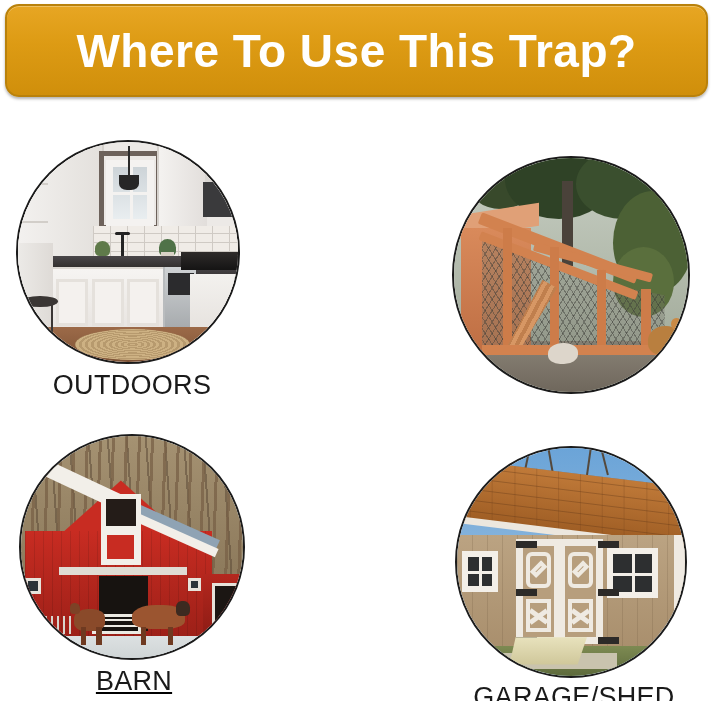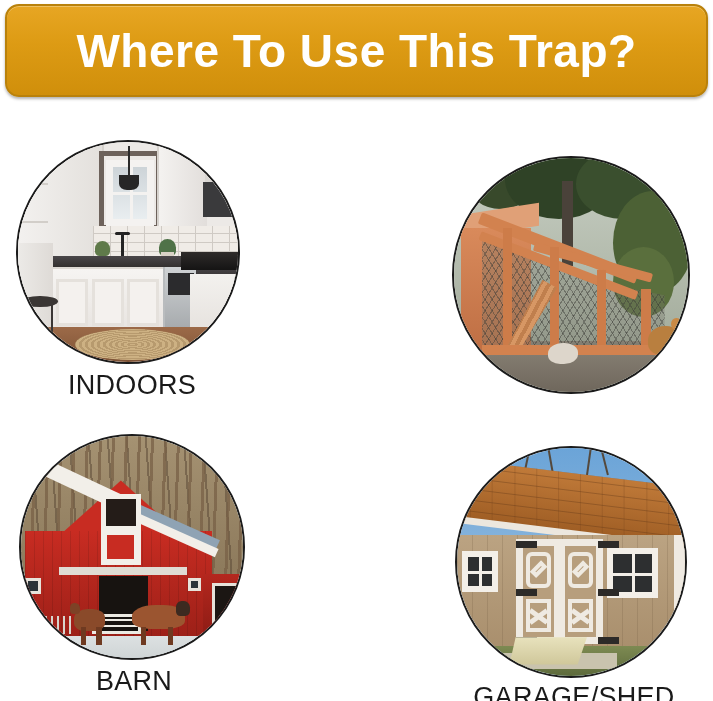--- a/index.html
+++ b/index.html
@@ -44,21 +44,21 @@
   .grid {
     position: absolute;
     left: 0;
     top: 112px;
     width: 713px;
     height: 589px;
   }
   .card { position: absolute; }
   .card.c1 { left: 16px;  top: 28px; width: 232px; }
   .card.c2 { left: 452px; top: 44px; width: 242px; }
-  .card.c3 { left: 19px;  top: 322px; width: 230px; }
+  .card.c3 { left: 19px;  top: 322px; width: 230px; text-decoration: underline; }
   .card.c4 { left: 455px; top: 334px; width: 238px; }
 
   .circle {
     position: relative;
     border-radius: 50%;
     overflow: hidden;
     border: 2px solid #1b1b1b;
     box-sizing: border-box;
   }
   .card.c1 .circle { width: 224px; height: 224px; }
@@ -344,21 +344,21 @@
         <div class="k-stove"></div>
         <div class="k-cooktop"></div>
         <div class="k-lower-r"></div>
         <div class="k-floor"></div>
         <div class="k-rug"></div>
         <div class="k-stool-seat"></div>
         <div class="k-stool-leg l"></div>
         <div class="k-stool-leg r"></div>
       </div>
     </div>
-    <div class="lbl">INDOORS</div>
+    <div class="lbl">OUTDOORS</div>
   </div>
 
   <div class="card c2">
     <div class="circle">
       <div class="scene">
         <div class="o-sky"></div>
         <div class="o-tree t3"></div>
         <div class="o-tree t1"></div>
         <div class="o-tree t2"></div>
         <div class="o-trunk"></div>

